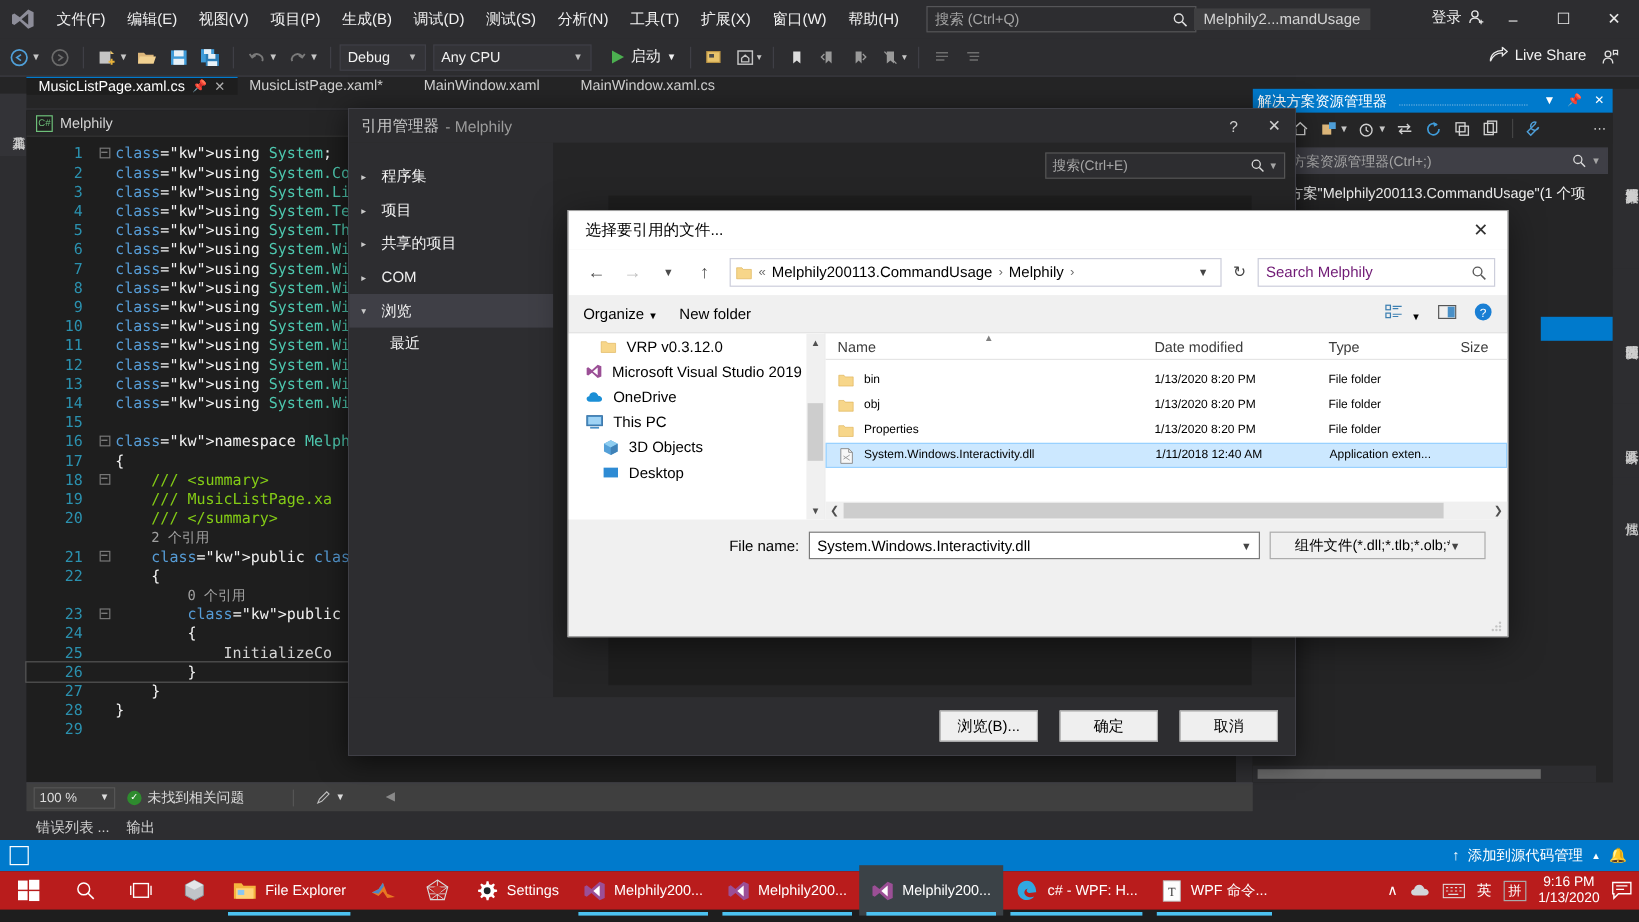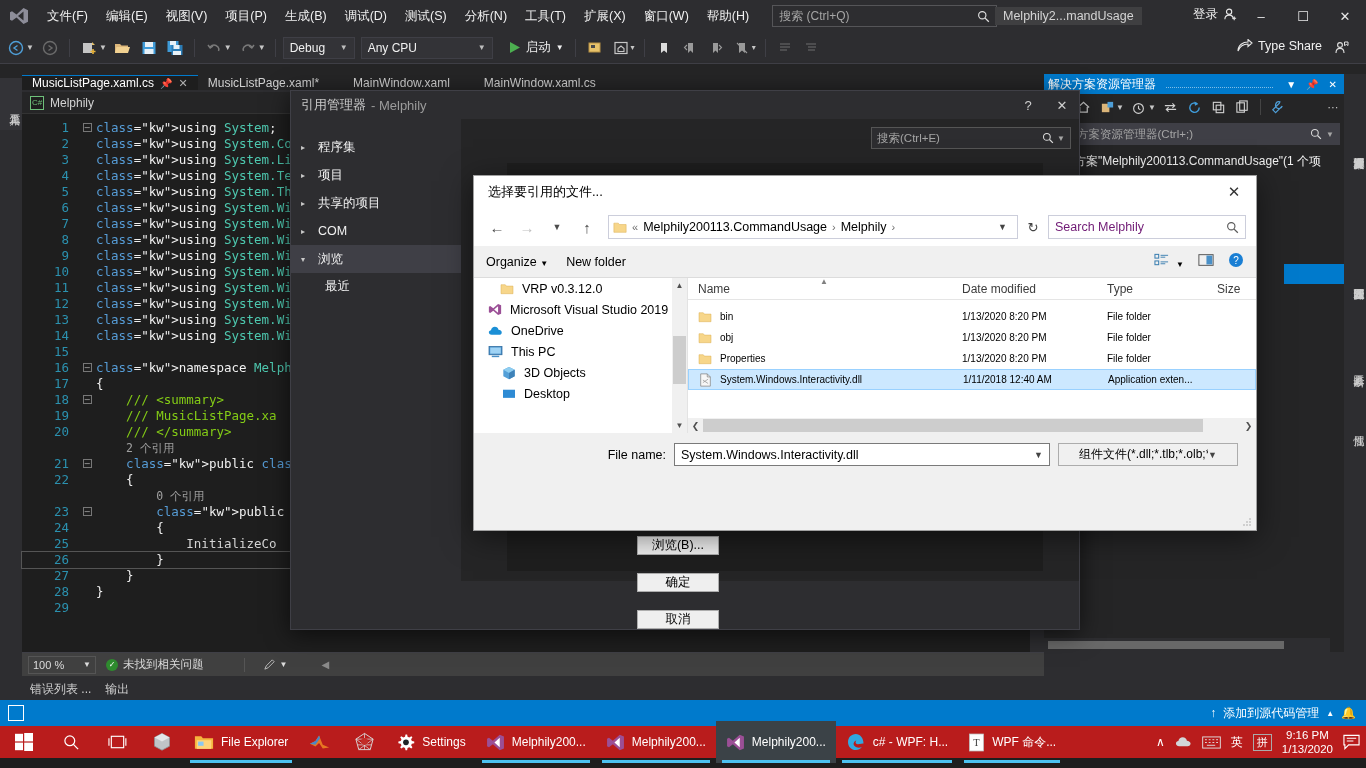--- a/index.html
+++ b/index.html
@@ -33,21 +33,21 @@
   .tb-ico { width:24px; height:24px; display:flex; align-items:center; justify-content:center; }
   .tb-caret { font-size:8px; color:#c6c6c6; margin-left:-4px; margin-right:2px; }
   .tb-combo { height:22px; background:#333337; border:1px solid #3f3f46; display:flex; align-items:center;
               padding:0 6px; font-size:12px; color:#f1f1f1; gap:6px; }
   .tb-combo .cv { flex:1; white-space:nowrap; }
   .tb-combo .ca { font-size:8px; color:#bdbdbd; }
   .run-btn { display:flex; align-items:center; gap:5px; font-size:12.5px; color:#f1f1f1; padding:0 4px; }
   .live-share { position:absolute; right:44px; top:7px; font-size:12.5px; color:#f1f1f1; display:flex; align-items:center; gap:5px; }
 
   
-  .tabstrip { height: 26px; background:#252526; display:flex; align-items:flex-end; position:relative; }
+  .tabstrip { height: 26px; background:#252526; display:flex; align-items:flex-start; position:relative; }
   .doctab { display:flex; align-items:center; padding:0 10px; font-size:12px; color:#d0d0d0; gap:6px; white-space:nowrap; }
   .doctab.active { background:#1e1e1e; color:#ffffff; border-top:1px solid #007acc; }
   .doctab .pin { font-size:10px; color:#b0b0b0; }
   .doctab .x { font-size:11px; color:#b0b0b0; }
 
   
   .vtab-left { position:absolute; left:0; top:78px; width:22px; height:52px; background:#333337;
                color:#d0d0d0; font-size:11px; writing-mode:vertical-rl; text-align:center;
                padding-top:3px; letter-spacing:0px; }
 
@@ -117,21 +117,21 @@
   .rm-left { width:170px; background:#2d2d30; padding-top:14px; }
   .rm-cat { height:28px; display:flex; align-items:center; gap:8px; padding-left:10px; font-size:12.5px; color:#f1f1f1; }
   .rm-cat.sel { background:#3f3f46; }
   .rm-arrow { font-size:8px; color:#c9c9c9; width:9px; }
   .rm-sub { height:26px; display:flex; align-items:center; padding-left:34px; font-size:12.5px; color:#f1f1f1; }
   .rm-right { flex:1; background:#252526; position:relative; }
   .rm-search { position:absolute; right:8px; top:8px; width:200px; height:22px; background:#2d2d30;
                border:1px solid #555; display:flex; align-items:center; padding:0 5px; font-size:11.5px; color:#a5a5a5; }
   .rm-listpane { position:absolute; left:46px; top:44px; right:36px; bottom:10px; background:#1e1e1e; }
   .rm-footer { position:absolute; left:0; right:0; bottom:0; height:48px; background:#2d2d30;
-               display:flex; align-items:center; justify-content:flex-end; gap:18px; padding-right:14px;flex-direction:column; }
+               display:flex; align-items:center; justify-content:flex-end; gap:18px; padding-right:14px; }
   .vsbtn { min-width:82px; height:26px; background:#efefef; border:1px solid #adadad; color:#000;
            font-size:12.5px; display:flex; align-items:center; justify-content:center; padding:0 10px; }
 
   
   .filedlg { position:absolute; left:473px; top:175px; width:784px; height:356px; background:#f0f0f0;
              border:1px solid #a0a0a0; box-shadow:0 6px 28px rgba(0,0,0,.5); color:#000; }
   .fd-title { height:32px; display:flex; align-items:center; padding-left:14px; font-size:13px; color:#000; background:#fff; }
   .fd-title .x { margin-left:auto; width:44px; height:32px; display:flex; align-items:center; justify-content:center; font-size:15px; color:#333; }
   .fd-nav { height:38px; background:#fff; display:flex; align-items:center; padding:0 10px; gap:4px; }
   .navbtn { width:26px; height:26px; display:flex; align-items:center; justify-content:center; font-size:15px; color:#4c4c4c; }
@@ -364,21 +364,21 @@
       <div class="tb-ico">
         <svg width="14" height="14" viewBox="0 0 14 14">
             <path d="M2 3 L12 3 M4 6 L12 6 M4 9 L11 9" stroke="#6f6f6f" stroke-width="1.2"></path>
           </svg>
       </div>
 
       <div class="live-share">
         <svg width="16" height="14" viewBox="0 0 16 14">
           <path d="M1 12 C1 6 6 3 11 3 L11 0.5 L15 4 L11 7.5 L11 5 C6.5 5 3 7 1 12 Z" fill="none" stroke="#e8e8e8" stroke-width="1.1"></path>
         </svg>
-        <span>Type Share</span>
+        <span>Live Share</span>
       </div>
       <div class="tb-ico" style="position:absolute;right:12px;top:4px">
         <svg width="14" height="14" viewBox="0 0 14 14">
             <circle cx="5" cy="4" r="2.4" fill="none" stroke="#e0e0e0" stroke-width="1.1"></circle>
             <path d="M1 12 C1 8.6 3 7.4 5 7.4 C7 7.4 9 8.6 9 12" fill="none" stroke="#e0e0e0" stroke-width="1.1"></path>
             <path d="M9.5 1 L13 1 L13 4.5 L11.5 3.5 L9.5 4.5 Z" fill="none" stroke="#e0e0e0" stroke-width="1"></path>
           </svg>
       </div>
     </div>
 

